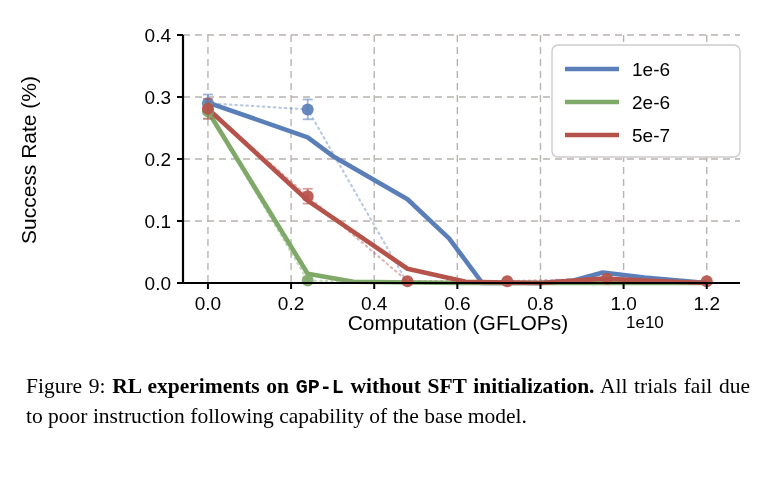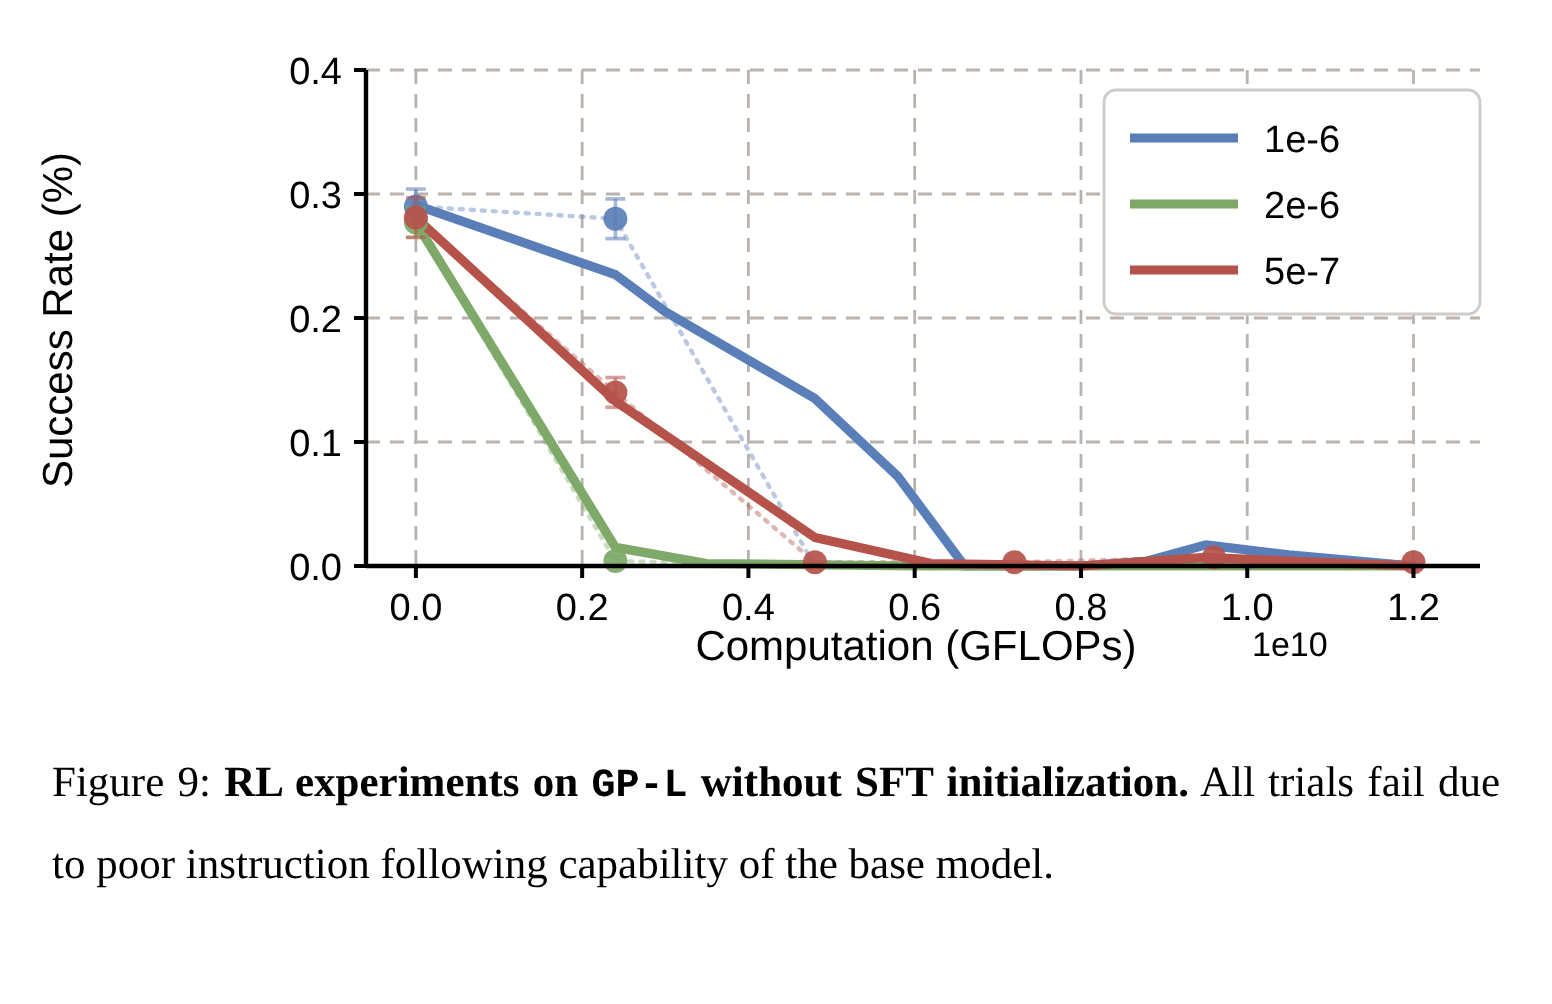--- a/index.html
+++ b/index.html
@@ -50,21 +50,21 @@
     fill: #000000;
   }
   
   #caption {
     position: absolute;
     left: 26px;
     top: 372px;
     width: 724px;
     font-family: "Liberation Serif", serif;
     font-size: 21.5px;
-    line-height: 39px;
+    line-height: 28px;
     color: #000000;
     text-align: justify;
   }
   #caption .b {
     font-weight: bold;
   }
   #caption .mono {
     font-family: "Liberation Mono", monospace;
     font-weight: bold;
     font-size: 20px;

